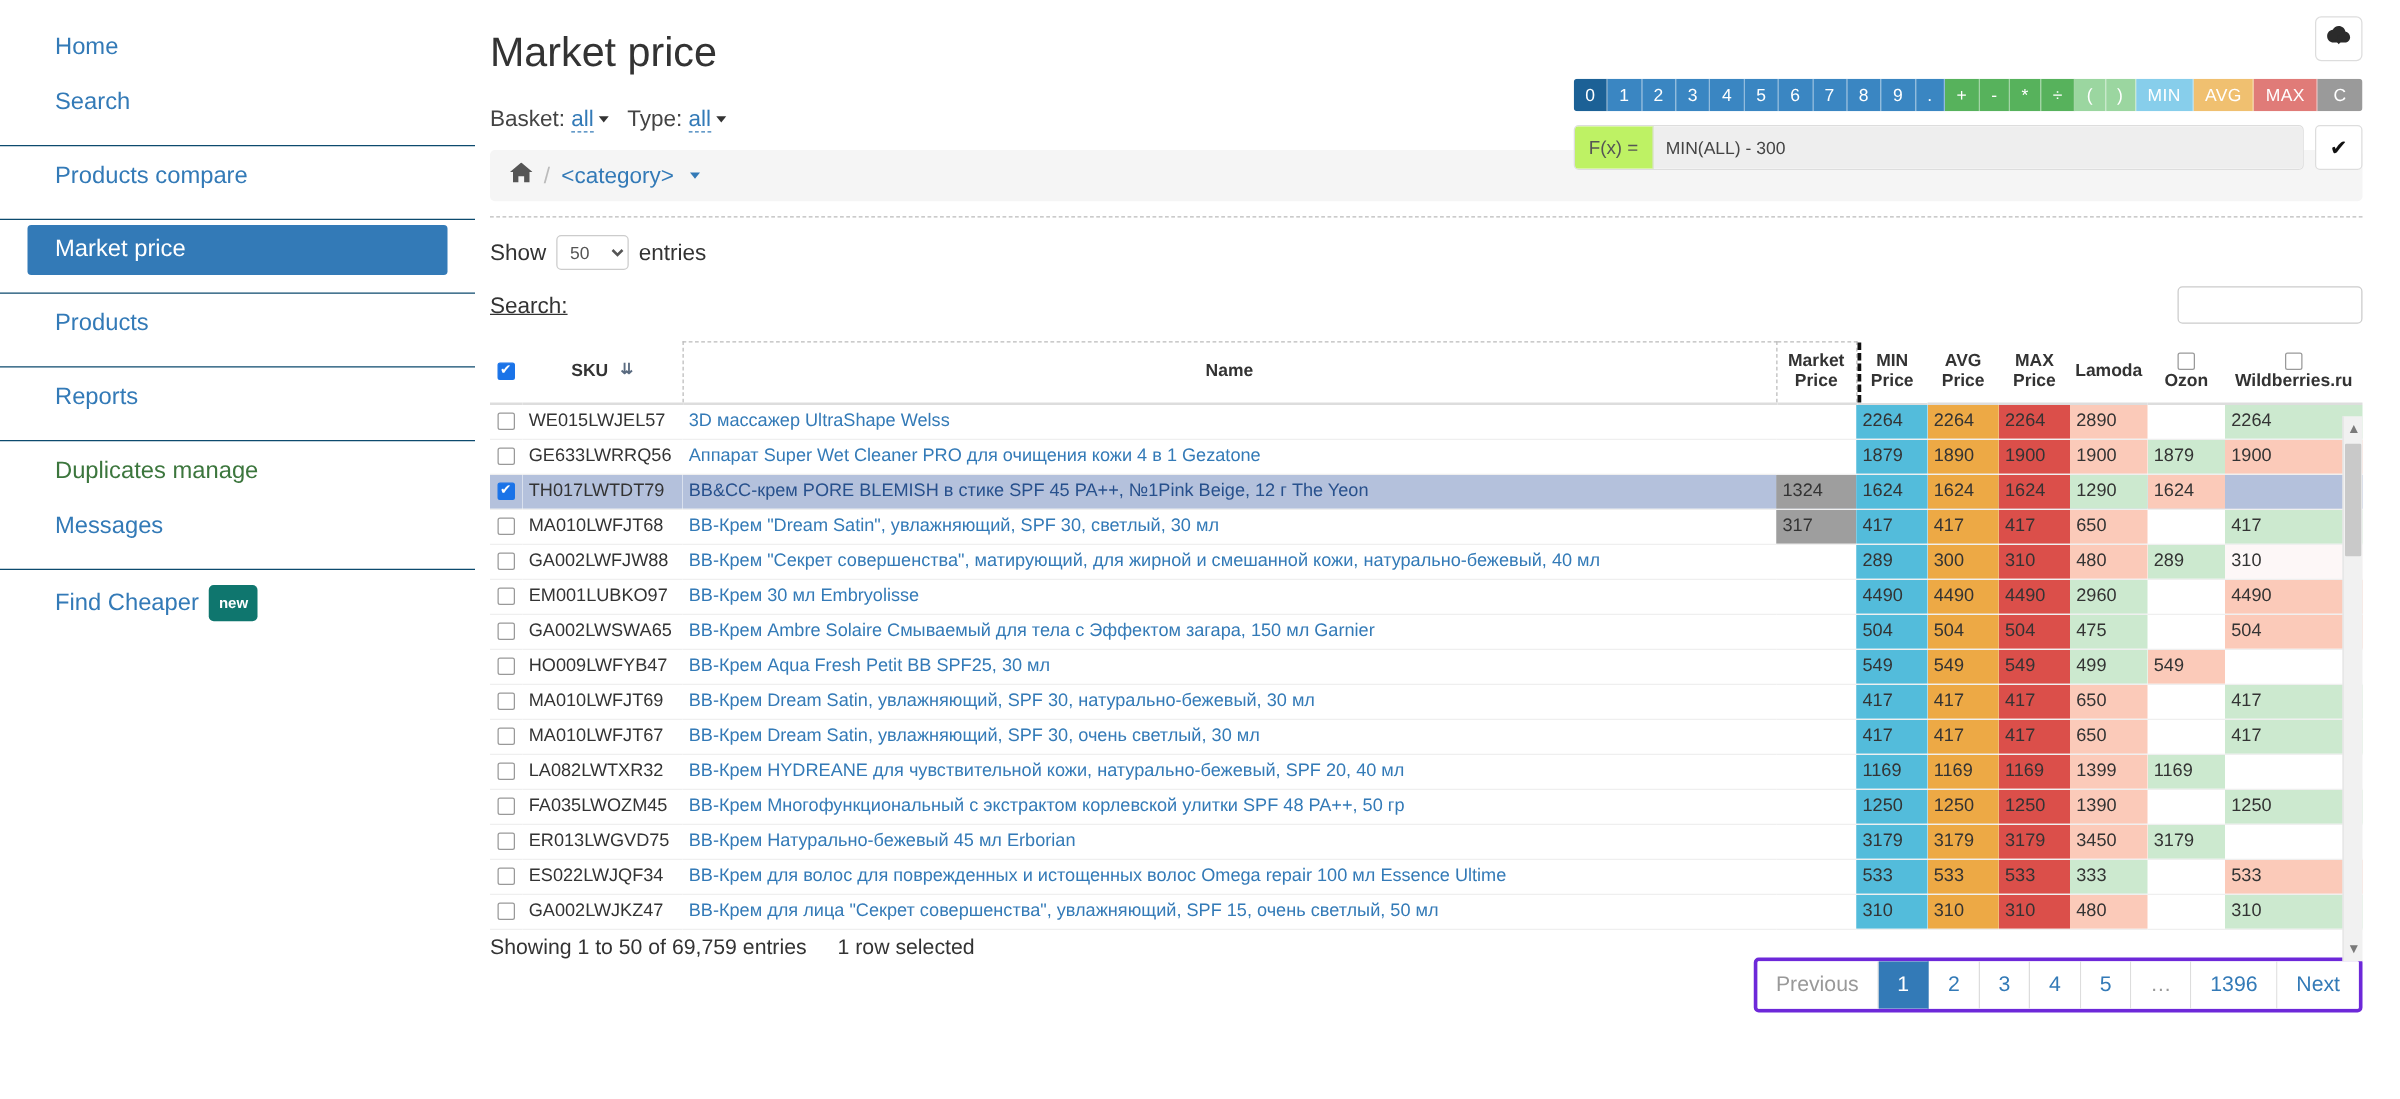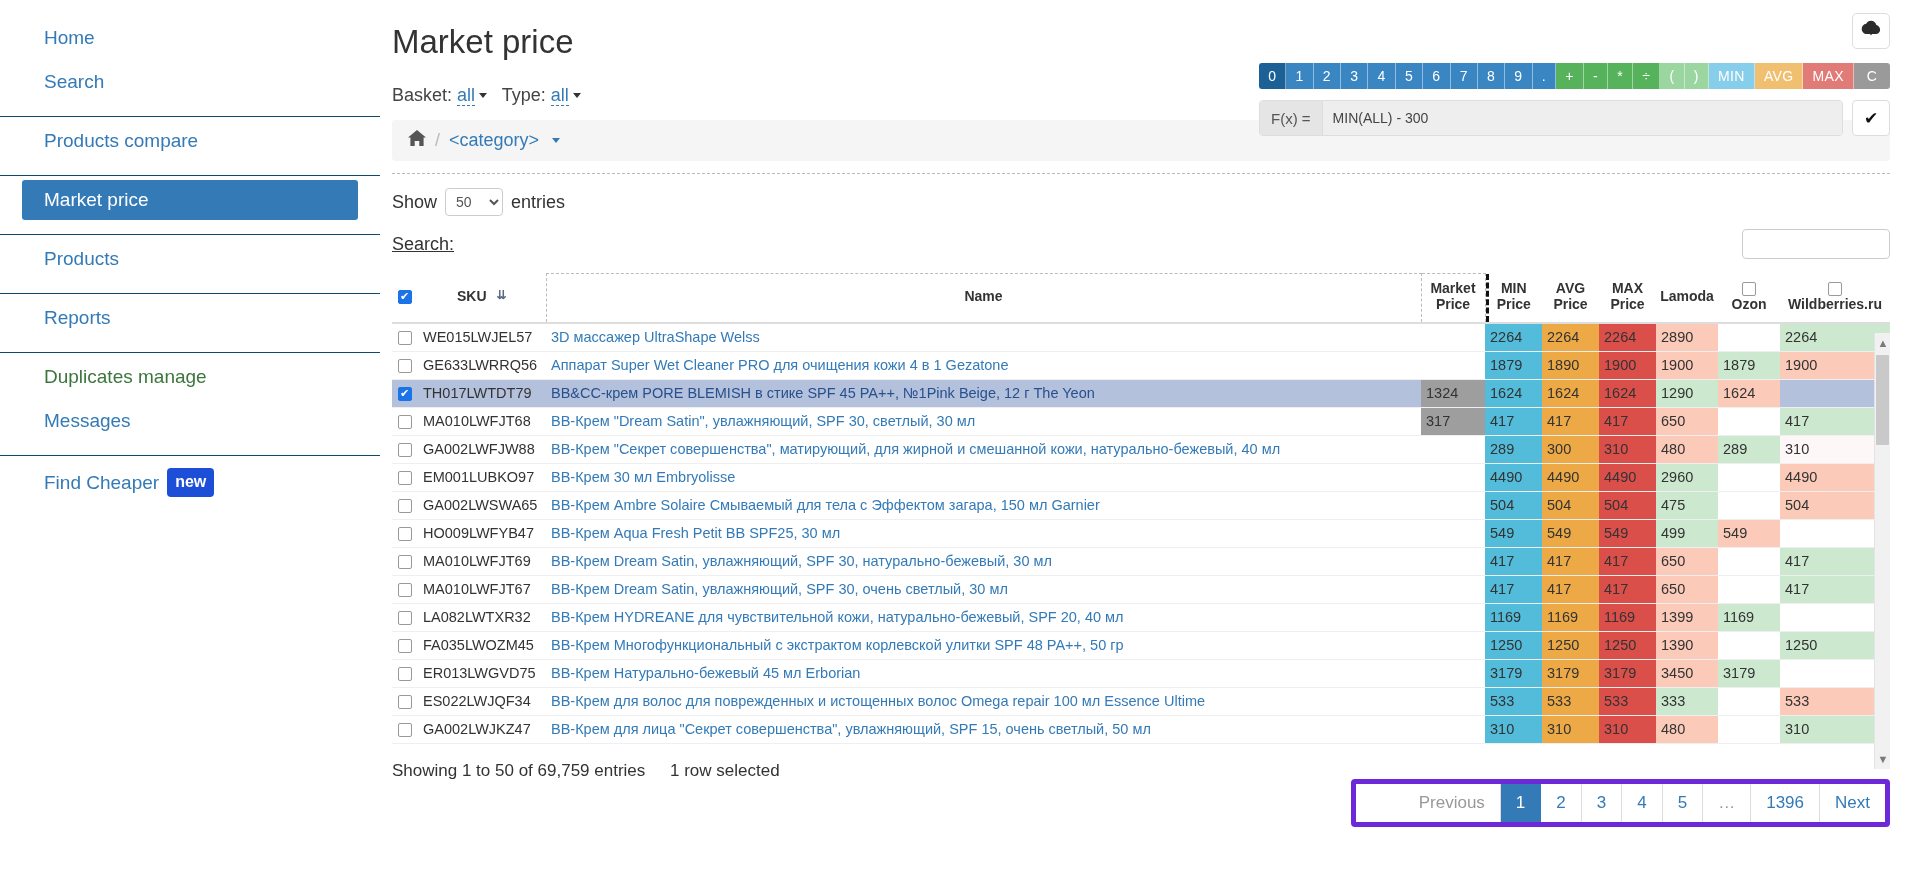--- a/index.html
+++ b/index.html
@@ -35,23 +35,23 @@
     line-height: 24px;
     border-radius: 3px;
   }
   .nav-item.green { color: #3c763d; }
   .nav-item.active {
     background: #337ab7;
     color: #ffffff;
   }
   .nav-badge {
     display: inline-block;
-    background: #1d4ed8;
+    background: #0f766e;
     color: #fff;
-    font-size: 16px;
+    font-size: 12px;
     font-weight: bold;
     border-radius: 4px;
     padding: 2px 8px 3px 8px;
     margin-left: 8px;
     vertical-align: 2px;
   }
 
   
   .main {
     flex: 1 1 auto;
@@ -107,21 +107,21 @@
 
   .fx-row { display: flex; align-items: stretch; margin-top: 11px; }
   .fx-group {
     flex: 1 1 auto; display: flex;
     border: 1px solid #dddddd; border-radius: 4px;
     background: #fff; overflow: hidden;
   }
   .fx-label {
     padding: 0 11px; display: flex; align-items: center;
     font-size: 15px; color: #555;
-    background: #e5e5e5;
+    background: #bef264;
     border-right: 1px solid #dddddd;
   }
   .fx-input {
     flex: 1 1 auto; border: none; outline: none;
     background: #eeeeee;
     font-family: "Liberation Sans", sans-serif;
     font-size: 14px; color: #444;
     padding: 7px 10px;
     height: 34px;
   }
@@ -284,28 +284,27 @@
   .tbl-scroll .arrow {
     position: absolute; left: 0; width: 16px; height: 18px;
     display: flex; align-items: center; justify-content: center;
     color: #7a7a7a; font-size: 11px;
   }
   .tbl-scroll .arrow.up { top: 1px; }
   .tbl-scroll .arrow.down { bottom: 1px; }
 
   
   .footer {
-    margin-top: 13px;
     display: flex; align-items: flex-start; justify-content: space-between; gap: 25px;
   }
   .footer-info { font-size: 17px; color: #333; padding-top: 4px; }
   .footer-info .sel { margin-left: 20px; }
   .pager {
-    display: flex; border: 5px solid #6d28d9; border-radius: 4px;
-    overflow: hidden; margin-top: 22px; padding-left: 48px;
+    display: flex; border: 3px solid #6d28d9; border-radius: 4px;
+    overflow: hidden; margin-top: 22px;
   }
   .pg {
     padding: 9px 15px; font-size: 17px; color: #337ab7;
     background: #fff; border-right: 1px solid #dddddd; cursor: pointer;
     line-height: 20px;
   }
   .pg:last-child { border-right: none; }
   .pg.disabled { color: #999999; cursor: default; }
   .pg.active { background: #337ab7; color: #ffffff; border-color: #337ab7; }
   .pg.ellipsis { color: #999999; cursor: default; }

